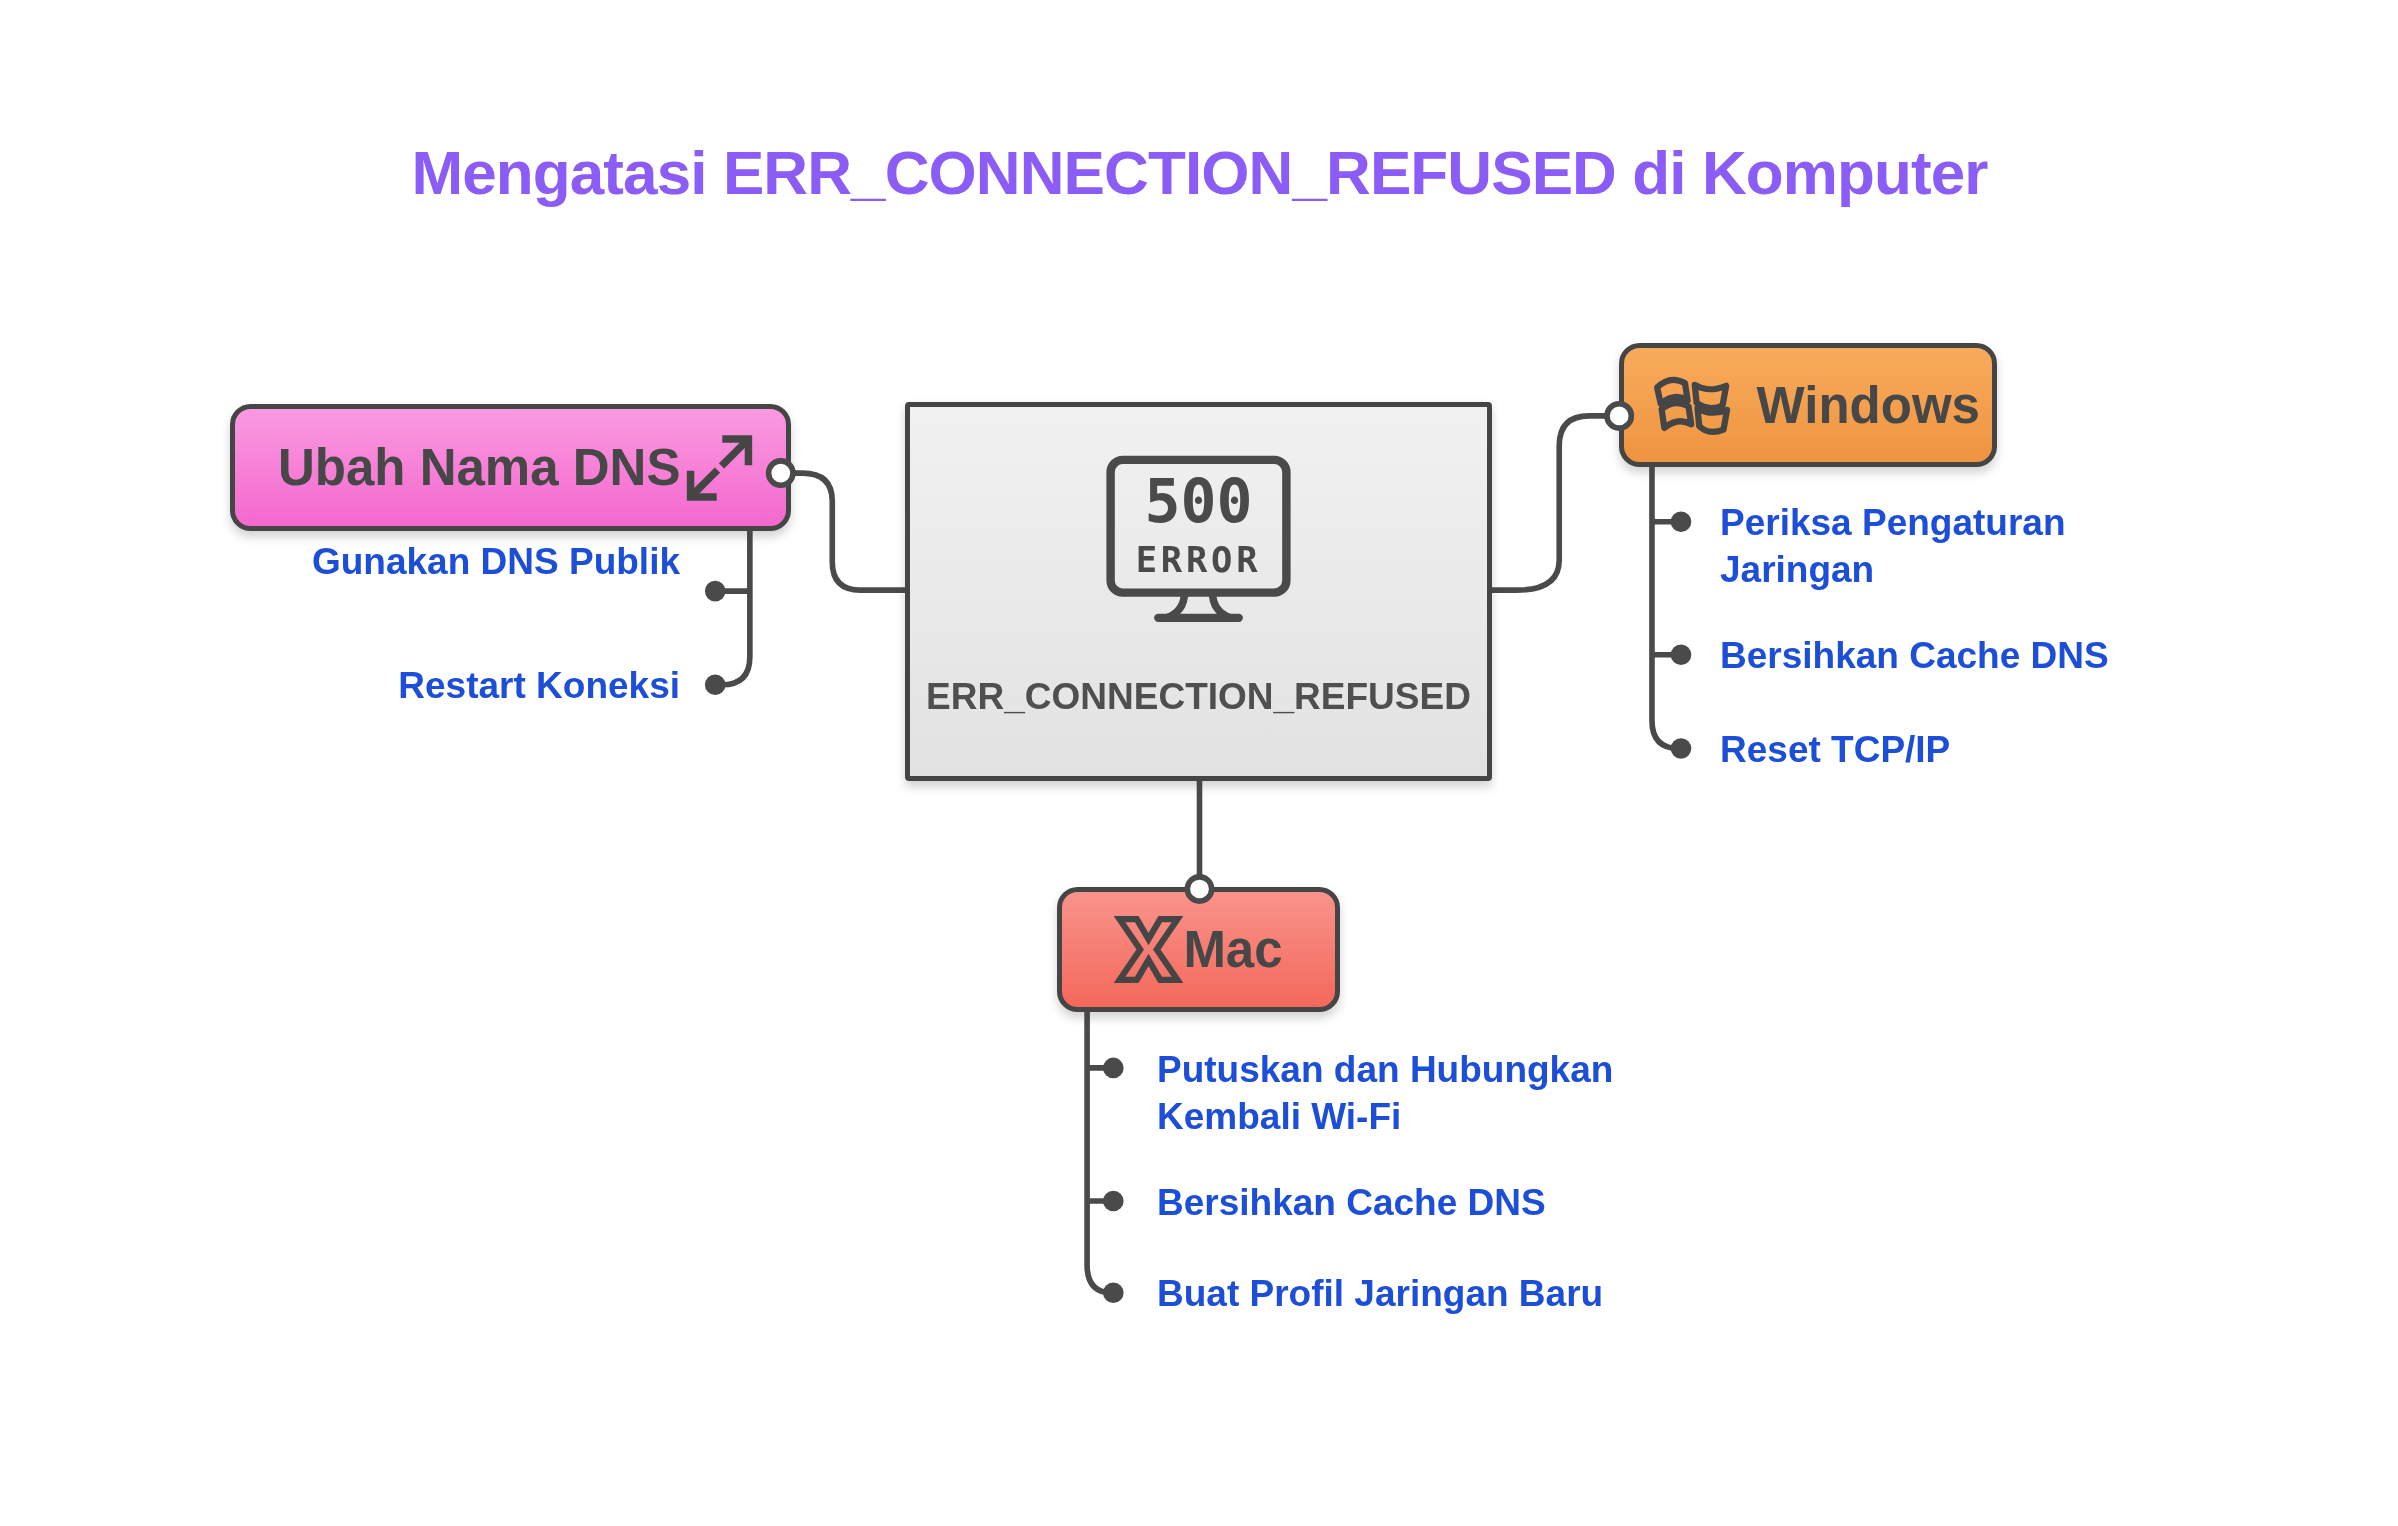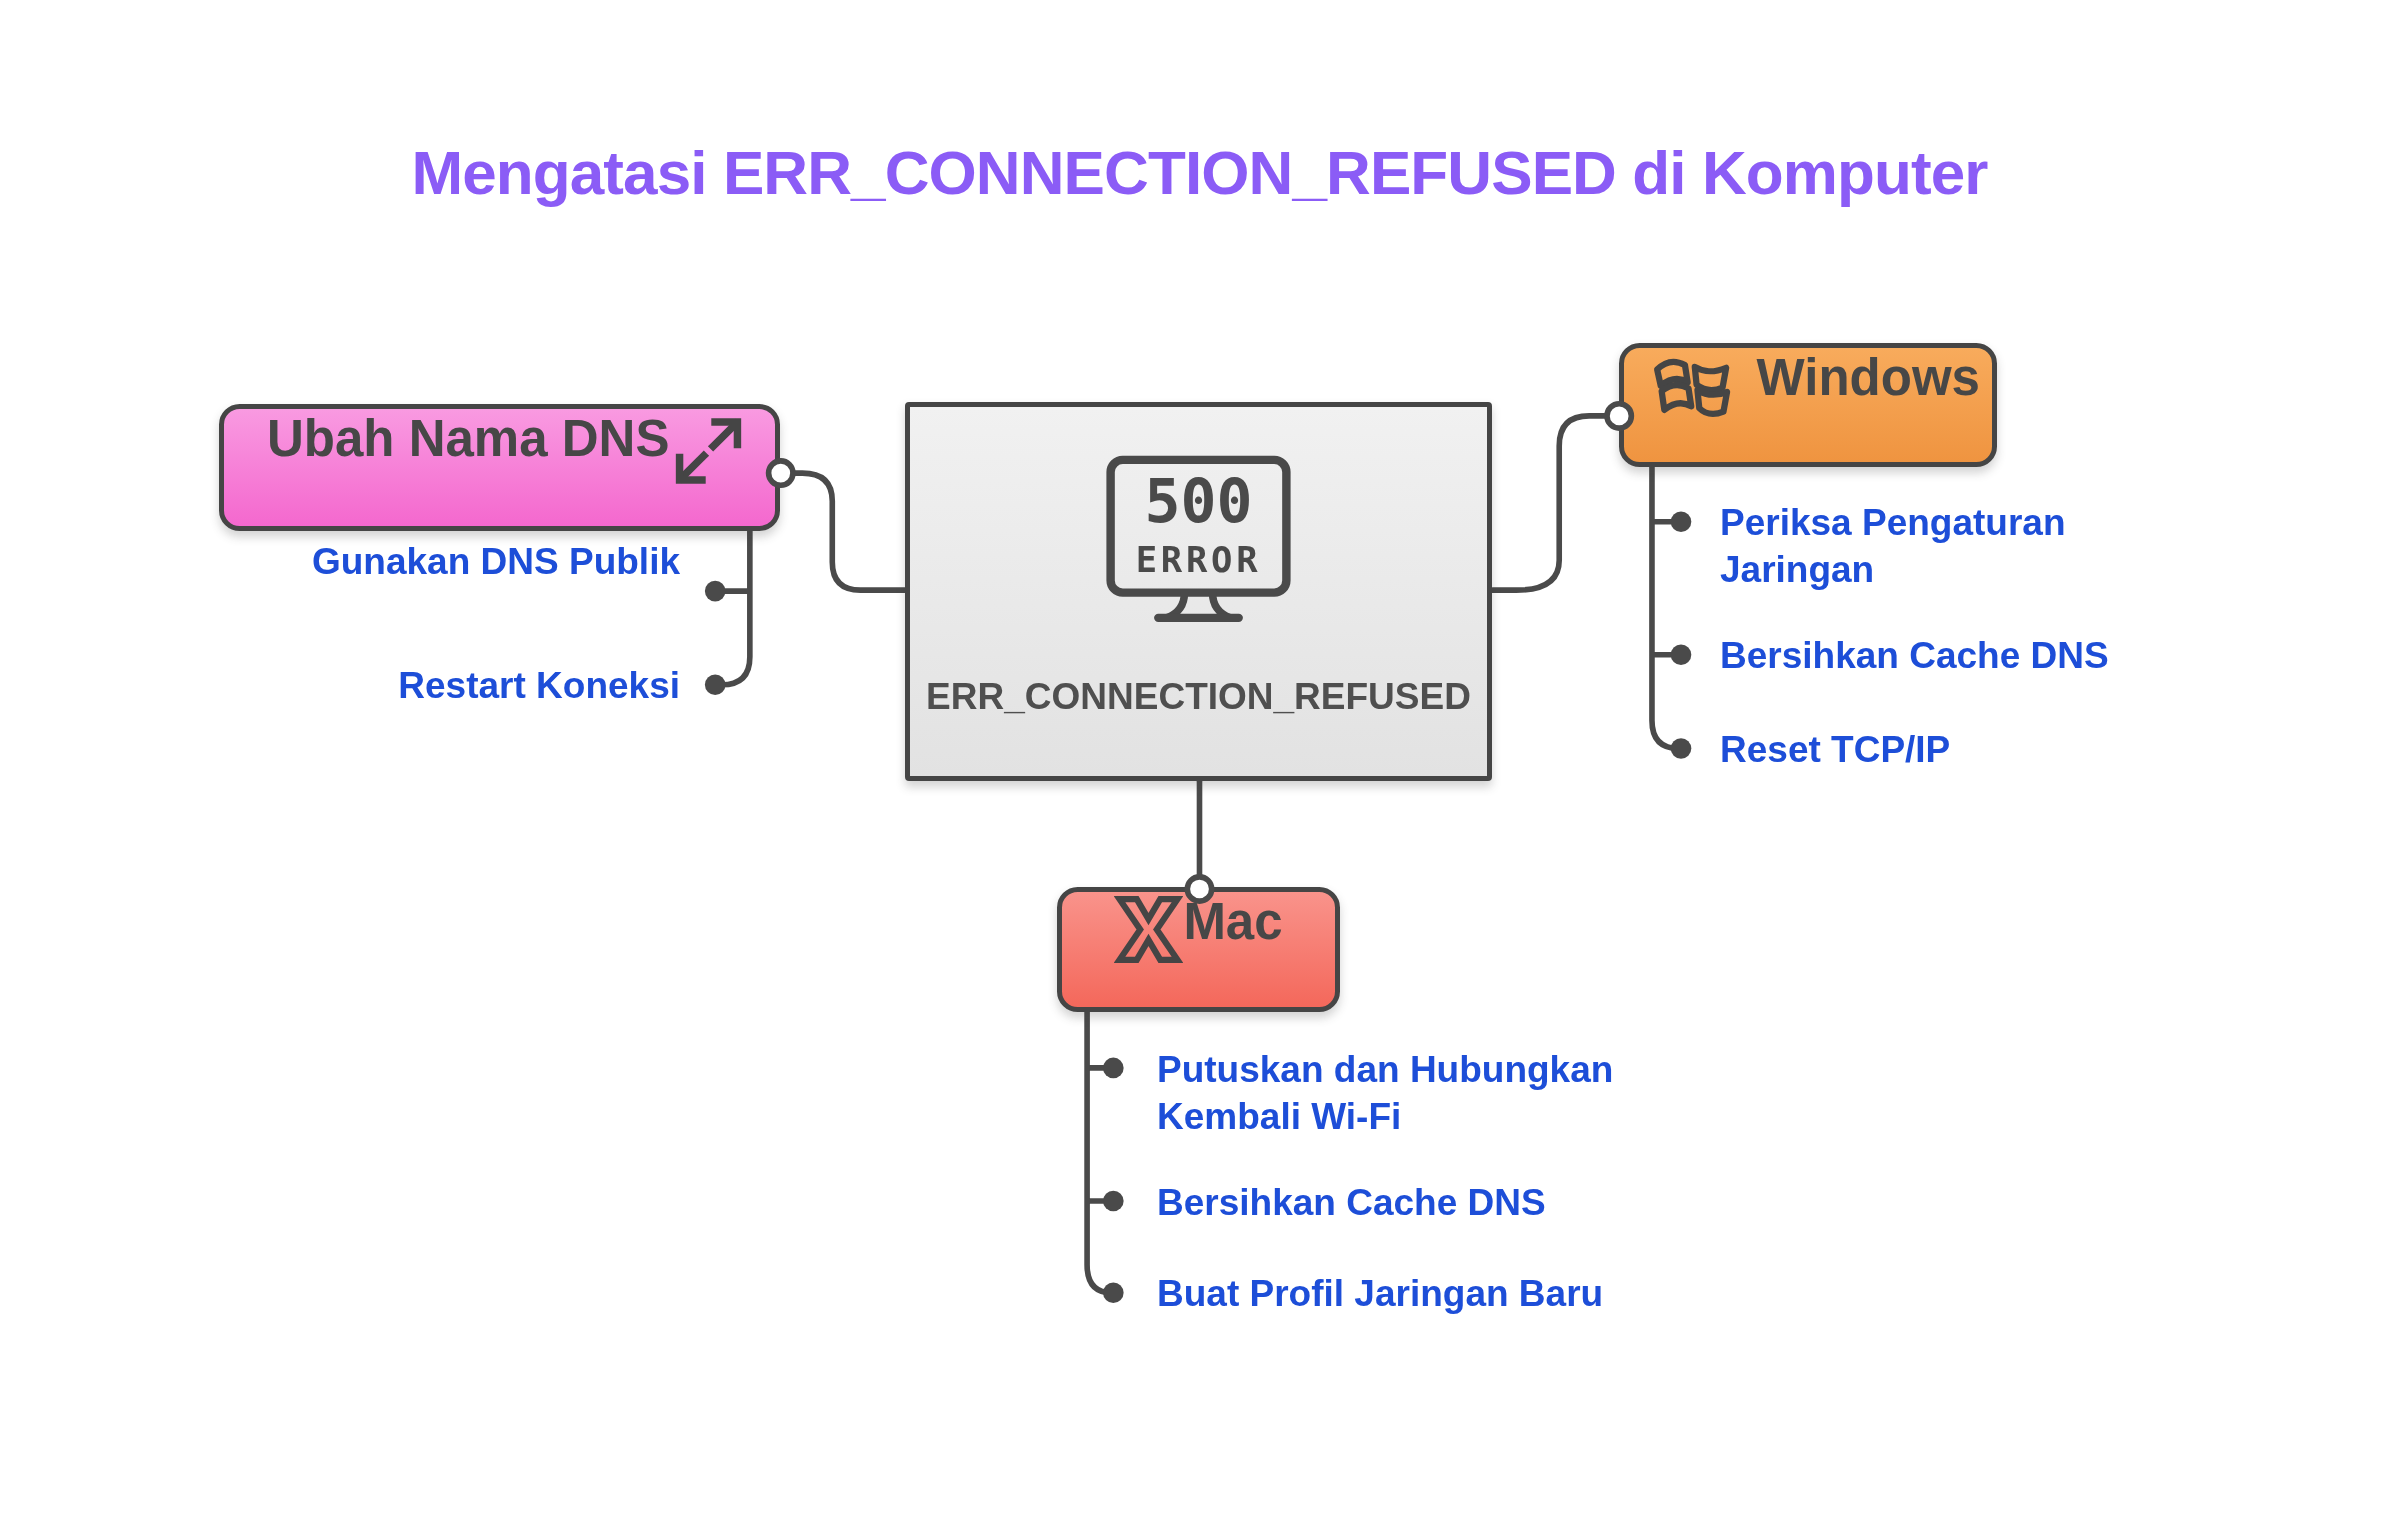--- a/index.html
+++ b/index.html
@@ -29,31 +29,32 @@
     pointer-events: none;
   }
   .layer-lines { z-index: 1; }
   .layer-rings { z-index: 3; }
   .node {
     position: absolute;
     box-sizing: border-box;
     border: 5.6px solid #454545;
     border-radius: 20.6px;
     display: flex;
+    align-items: center;
     box-shadow: 0 5.6px 9.4px rgba(60,60,60,0.22);
     z-index: 2;
   }
   .node-label {
     font-size: 51px;
     font-weight: 700;
     color: #474747;
     white-space: nowrap;
   }
   .node-dns {
-    left: 219px; top: 404px;
+    left: 230px; top: 404px;
     width: 561px; height: 127px;
     background: linear-gradient(180deg, #f99ae1 0%, #f468ce 100%);
     justify-content: space-between;
     padding: 0 28px 0 43px;
   }
   .node-center {
     left: 905px; top: 402px;
     width: 587px; height: 379px;
     background: linear-gradient(180deg, #f1f1f1 0%, #e2e2e2 100%);
     border-radius: 4px;

